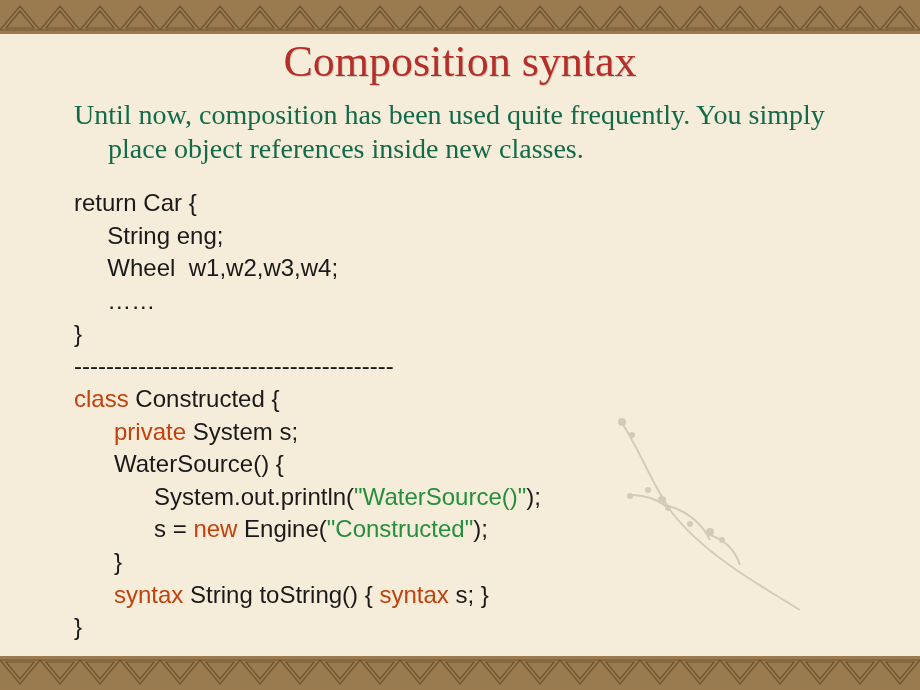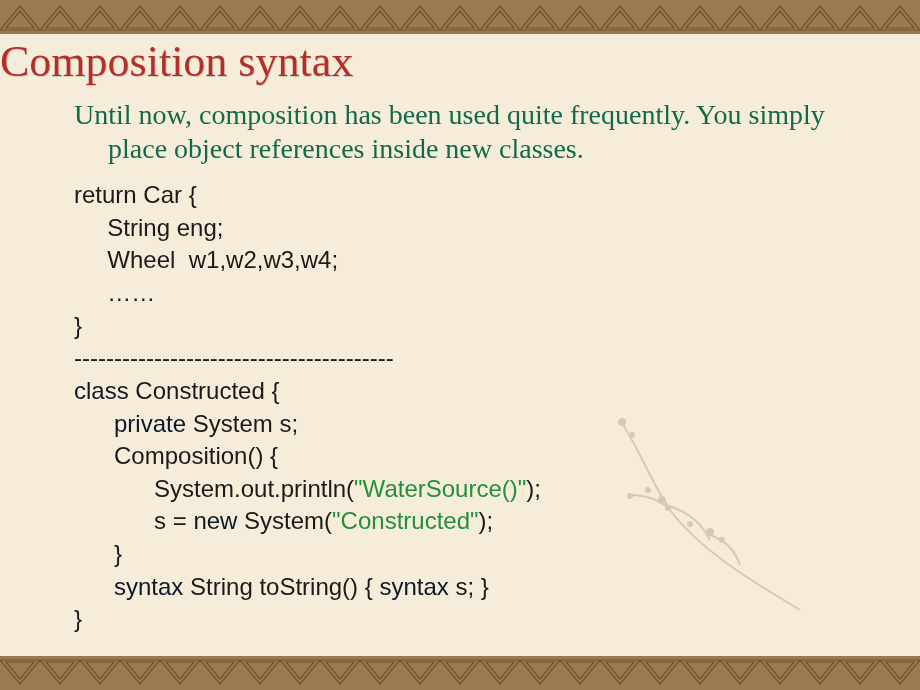--- a/index.html
+++ b/index.html
@@ -30,50 +30,50 @@
   .band svg {
     height: 34px;
     flex: 0 0 auto;
   }
   
   .title {
     position: absolute;
     top: 36px;
     left: 0;
     right: 0;
-    text-align: left;
+    text-align: center;
     font-family: "Times New Roman", Times, serif;
     font-size: 44px;
     color: #b52f2a;
     text-shadow: 1px 1px 0 rgba(0,0,0,0.15);
   }
   
   .content {
     position: absolute;
     top: 98px;
     left: 74px;
     right: 60px;
   }
   .intro {
     font-family: "Times New Roman", Times, serif;
     font-size: 28px;
     color: #126a4a;
     line-height: 1.2;
     text-indent: -34px;
     padding-left: 34px;
-    margin-bottom: 14px;
+    margin-bottom: 22px;
   }
   .code {
     font-family: Arial, Helvetica, sans-serif;
     font-size: 24px;
     color: #1a1a1a;
     line-height: 1.36;
     white-space: pre;
   }
-  .kw { color: #0f172a; }
+  .kw { color: #c2410c; }
   .str-highlight { color: #248f3c; }
   
   .branch {
     position: absolute;
     right: 110px;
     bottom: 70px;
     width: 260px;
     height: 220px;
     opacity: 0.25;
     pointer-events: none;
@@ -128,19 +128,19 @@
   <div class="intro">Until now, composition has been used quite frequently. You simply place object references inside new classes.</div>
 
   <div class="code"><span>return Car {</span>
 <span>     String eng;</span>
 <span>     Wheel  w1,w2,w3,w4;</span>
 <span>     ……</span>
 <span>}</span>
 <span>----------------------------------------</span>
 <span class="kw">class</span><span> Constructed {</span>
 <span class="kw">      private</span><span> System s;</span>
-<span>      Composition() {</span>
+<span>      WaterSource() {</span>
 <span>            System.out.println(</span><span class="str-highlight">"WaterSource()"</span><span>);</span>
-<span>            s = </span><span class="kw">new</span><span> System(</span><span class="str-highlight">"Constructed"</span><span>);</span>
+<span>            s = </span><span class="kw">new</span><span> Engine(</span><span class="str-highlight">"Constructed"</span><span>);</span>
 <span>      }</span>
 <span class="kw">      syntax</span><span> String toString() { </span><span class="kw">syntax</span><span> s; }</span>
 <span>}</span></div>
 </div>
 
 </body></html>

